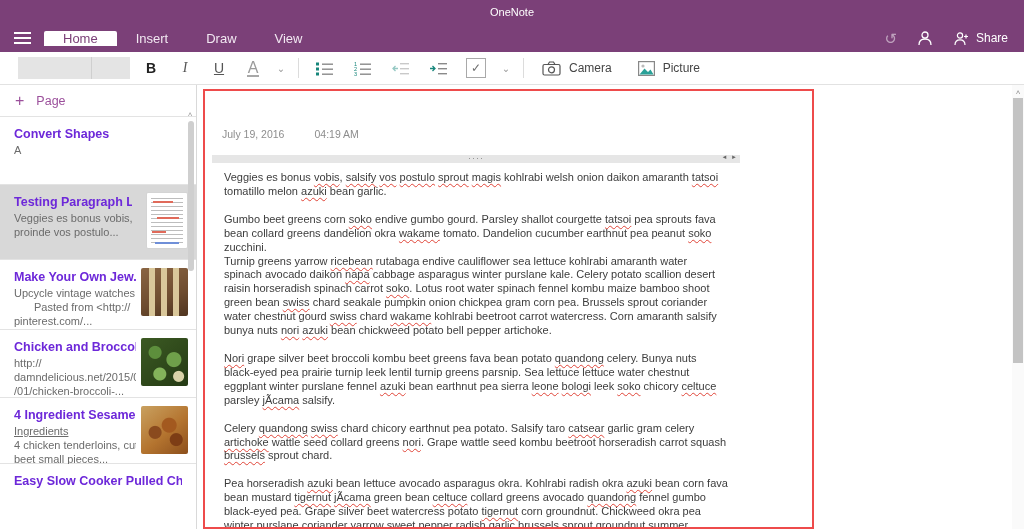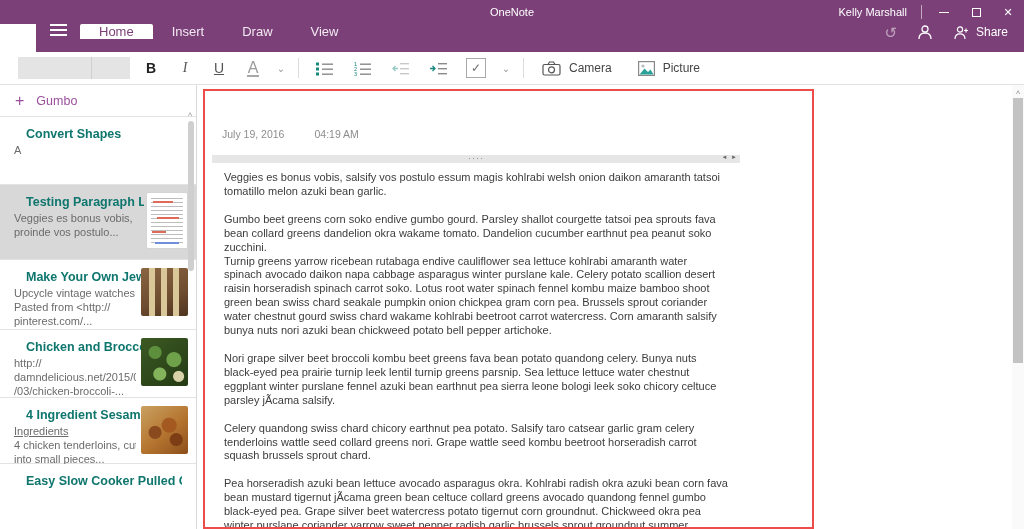--- a/index.html
+++ b/index.html
@@ -12,21 +12,21 @@
                text-align:center; font-size:11px; }
   .tb-right { position:absolute; right:0; top:0; height:24px; display:flex; align-items:center; }
   .user-name { font-size:11px; margin-right:14px; }
   .tb-sep { width:1px; height:14px; background:rgba(255,255,255,.55); margin-right:6px; }
   .winbtn { width:32px; height:24px; display:flex; align-items:center; justify-content:center;
             font-size:11px; color:#fff; cursor:default; }
   .min-glyph { display:block; width:10px; border-top:1px solid #fff; }
   .max-glyph { display:block; width:9px; height:9px; border:1px solid #fff; }
 
   
-  .tabrow { height:28px; background:#7b4078; display:flex; align-items:flex-start;margin-left:36px; }
+  .tabrow { height:28px; background:#7b4078; display:flex; align-items:center; }
   .hamburger { width:44px; display:flex; flex-direction:column; justify-content:center;
                align-items:center; gap:3px; }
   .hamburger i { display:block; width:17px; height:2px; background:#fff; }
   .tab { padding:0 19px; display:flex; align-items:center; font-size:13px; color:#f2e8f2; }
   .tab.active { background:#fff; color:#7b4078; border-radius:2px 2px 0 0; }
   .tab-right { margin-left:auto; display:flex; align-items:center; gap:20px; padding-right:16px;
                color:#fff; }
   .undo { font-size:15px; opacity:.5; line-height:1; }
   .share-btn { display:flex; align-items:center; gap:6px; font-size:12px; }
 
@@ -58,22 +58,22 @@
   .content { flex:1; position:relative; background:#fff; }
 
   
   .new-page { height:32px; display:flex; align-items:center; gap:12px; padding-left:15px;
               color:#9b4f9b; border-bottom:1px solid #e3e3e3; }
   .new-page .plus { font-size:16px; line-height:1; }
   .new-page .lbl { font-size:12.5px; }
   .p-item { position:relative; padding:10px 14px 8px 14px; border-bottom:1px solid #e3e3e3;
             background:#fff; }
   .p-item.selected { background:#d8d8d8; }
-  .p-title { font-size:12.5px; font-weight:bold; color:#0f766e; margin-bottom:2px;
-             white-space:nowrap; overflow:hidden;margin-left:12px; }
+  .p-title { font-size:12.5px; font-weight:bold; color:#6d28d9; margin-bottom:2px;
+             white-space:nowrap; overflow:hidden; }
   .p-line { font-size:11px; color:#6b6b6b; line-height:14px; white-space:nowrap; overflow:hidden; }
   .p-crumb { display:inline-block; font-size:11px; color:#9b4f9b; margin-top:6px; }
   .crumb-annot { display:inline-block; border:2px solid #e84c3d; padding:2px 5px 3px 5px;
                  margin-left:-7px; margin-top:3px; }
   .thumb { position:absolute; right:8px; top:8px; border-radius:2px; }
   .thumb-photo { width:47px; height:48px; }
   .t-watches { background:
       linear-gradient(90deg, transparent 8px, #d9c79a 8px 14px, transparent 14px 20px,
         #d9c79a 20px 26px, transparent 26px 32px, #d9c79a 32px 38px, transparent 38px),
       linear-gradient(160deg, #8a6543 0%, #6e4c2f 60%, #4f3520 100%); }
@@ -109,45 +109,34 @@
   .date-row { position:absolute; left:25px; top:43px; font-size:10.5px; color:#8d8d8d;
               display:flex; gap:30px; }
   .note-box { position:absolute; left:15px; top:70px; width:528px; }
   .note-handle { position:relative; height:8px; background:#e6e6e6; }
   .note-handle .dots { position:absolute; left:0; right:0; top:-2px; text-align:center;
                        font-size:9px; letter-spacing:1px; color:#8a8a8a; }
   .note-handle .arrows { position:absolute; right:2px; top:-1px; font-size:6px; color:#666;
                          letter-spacing:1px; }
   .note-body { padding:8px 12px 20px 12px; font-size:11px; line-height:13.9px; color:#3c3c3c; }
   .note-body p { margin:0 0 14px 0; white-space:pre-wrap; }
-  .sp { text-decoration-style:wavy; text-decoration-color:#e04438;
+  .sp { text-decoration:underline; text-decoration-style:wavy; text-decoration-color:#e04438;
         text-decoration-thickness:1px; text-underline-offset:2px; text-decoration-skip-ink:none; }
   .v-scroll-track { position:absolute; right:0; top:0; width:12px; height:100%; background:#fafafa; }
   .v-scroll-arrow { position:absolute; right:0; top:3px; width:12px; text-align:center;
                     color:#8f8f8f; font-size:8px; }
   .v-scroll-thumb { position:absolute; right:1px; top:13px; width:10px; height:265px; background:#c3c3c3; }
 
   svg { display:block; }
 </style>
 </head>
 <body>
 
 <div class="titlebar">
   <div class="app-title">OneNote</div>
-  <div class="tb-right">
-    <span class="user-name">Kelly Marshall</span>
-    <span class="tb-sep"></span>
-    <span class="winbtn">
-        <i class="min-glyph"></i>
-      </span>
-    <span class="winbtn">
-        <i class="max-glyph"></i>
-      </span>
-    <span class="winbtn">✕</span>
-  </div>
 </div>
 
 <div class="tabrow">
   <div class="hamburger">
     <span>
         <i></i>
       </span>
       <i></i>
       <i></i>
   </div>
@@ -258,21 +247,21 @@
     </span>
     <span>Picture</span>
   </div>
 </div>
 
 <div class="main">
 
   <div class="sidebar">
     <div class="new-page">
       <span class="plus">+</span>
-      <span class="lbl">Gumbo</span>
+      <span class="lbl">Page</span>
     </div>
 
     <div class="p-item" style="height:68px;">
       <div class="p-title">Convert Shapes</div>
       <div class="p-line">A</div>
     </div>
 
     <div class="p-item selected" style="height:75px;">
       <div class="p-title" style="width:118px;">Testing Paragraph Li...</div>
       <div class="p-line" style="width:118px;">Veggies es bonus vobis,</div>
@@ -282,38 +271,38 @@
           <div class="red1"></div>
           <div class="red2"></div>
           <div class="red3"></div>
           <div class="blue1"></div>
       </div>
     </div>
 
     <div class="p-item" style="height:70px;">
       <div class="p-title" style="width:122px;">Make Your Own Jew...</div>
       <div class="p-line" style="width:122px;">Upcycle vintage watches</div>
-      <div class="p-line" style="width:122px;">Pasted from &lt;http://</div>
+      <div class="p-line" style="width:122px;margin-left:20px;">Pasted from &lt;http://</div>
       <div class="p-line" style="width:122px;">pinterest.com/...</div>
       <div class="thumb thumb-photo t-watches"></div>
     </div>
 
     <div class="p-item" style="height:68px;">
       <div class="p-title" style="width:122px;">Chicken and Broccoli...</div>
       <div class="p-line" style="width:122px;">http://</div>
       <div class="p-line" style="width:122px;">damndelicious.net/2015/01</div>
-      <div class="p-line" style="width:122px;">/03/chicken-broccoli-...</div>
+      <div class="p-line" style="width:122px;">/01/chicken-broccoli-...</div>
       <div class="thumb thumb-photo t-broccoli"></div>
     </div>
 
     <div class="p-item" style="height:66px;">
       <div class="p-title" style="width:122px;">4 Ingredient Sesame...</div>
       <div class="p-line" style="width:122px;text-decoration:underline;">Ingredients</div>
       <div class="p-line" style="width:122px;">4 chicken tenderloins, cut</div>
-      <div class="p-line" style="width:122px;">into small pieces...</div>
+      <div class="p-line" style="width:122px;">beet small pieces...</div>
       <div class="thumb thumb-photo t-sesame"></div>
     </div>
 
     <div class="p-item" style="height:66px; border-bottom:none;">
       <div class="p-title">Easy Slow Cooker Pulled Chicken</div>
     </div>
 
     <div class="side-scroll-arrow">˄</div>
     <div class="side-scroll"></div>
   </div>
@@ -325,25 +314,25 @@
       <span>July 19, 2016</span>
       <span>04:19 AM</span>
     </div>
 
     <div class="note-box">
       <div class="note-handle">
         <span class="dots">····</span>
         <span class="arrows">◄ ►</span>
       </div>
       <div class="note-body" id="note-paragraphs">
-          <p>Veggies es bonus <span class="sp">vobis</span>, <span class="sp">salsify</span> <span class="sp">vos</span> <span class="sp">postulo</span> <span class="sp">essum</span> <span class="sp">magis</span> kohlrabi welsh onion daikon amaranth <span class="sp">tatsoi</span> tomatillo melon <span class="sp">azuki</span> bean garlic.</p>
+          <p>Veggies es bonus <span class="sp">vobis</span>, <span class="sp">salsify</span> <span class="sp">vos</span> <span class="sp">postulo</span> <span class="sp">sprout</span> <span class="sp">magis</span> kohlrabi welsh onion daikon amaranth <span class="sp">tatsoi</span> tomatillo melon <span class="sp">azuki</span> bean garlic.</p>
           <p>Gumbo beet greens corn <span class="sp">soko</span> endive gumbo gourd. Parsley shallot courgette <span class="sp">tatsoi</span> pea sprouts fava bean collard greens dandelion okra <span class="sp">wakame</span> tomato. Dandelion cucumber earthnut pea peanut <span class="sp">soko</span> zucchini.
 Turnip greens yarrow <span class="sp">ricebean</span> rutabaga endive cauliflower sea lettuce kohlrabi amaranth water spinach avocado daikon <span class="sp">napa</span> cabbage asparagus winter purslane kale. Celery potato scallion desert raisin horseradish spinach carrot <span class="sp">soko</span>. Lotus root water spinach fennel kombu maize bamboo shoot green bean <span class="sp">swiss</span> chard seakale pumpkin onion chickpea gram corn pea. Brussels sprout coriander water chestnut gourd <span class="sp">swiss</span> chard <span class="sp">wakame</span> kohlrabi beetroot carrot watercress. Corn amaranth salsify bunya nuts <span class="sp">nori</span> <span class="sp">azuki</span> bean chickweed potato bell pepper artichoke.</p>
           <p><span class="sp">Nori</span> grape silver beet broccoli kombu beet greens fava bean potato <span class="sp">quandong</span> celery. Bunya nuts black-eyed pea prairie turnip leek lentil turnip greens parsnip. Sea lettuce lettuce water chestnut eggplant winter purslane fennel <span class="sp">azuki</span> bean earthnut pea sierra <span class="sp">leone</span> <span class="sp">bologi</span> leek <span class="sp">soko</span> chicory <span class="sp">celtuce</span> parsley <span class="sp">jÃcama</span> salsify.</p>
-          <p>Celery <span class="sp">quandong</span> <span class="sp">swiss</span> chard chicory earthnut pea potato. Salsify taro <span class="sp">catsear</span> garlic gram celery <span class="sp">tenderloins</span> wattle seed collard greens <span class="sp">nori</span>. Grape wattle seed kombu beetroot horseradish carrot squash <span class="sp">brussels</span> sprout chard.</p>
+          <p>Celery <span class="sp">quandong</span> <span class="sp">swiss</span> chard chicory earthnut pea potato. Salsify taro <span class="sp">catsear</span> garlic gram celery <span class="sp">artichoke</span> wattle seed collard greens <span class="sp">nori</span>. Grape wattle seed kombu beetroot horseradish carrot squash <span class="sp">brussels</span> sprout chard.</p>
           <p>Pea horseradish <span class="sp">azuki</span> bean lettuce avocado asparagus okra. Kohlrabi radish okra <span class="sp">azuki</span> bean corn fava bean mustard <span class="sp">tigernut</span> <span class="sp">jÃcama</span> green bean <span class="sp">celtuce</span> collard greens avocado <span class="sp">quandong</span> fennel gumbo black-eyed pea. Grape silver beet watercress potato <span class="sp">tigernut</span> corn groundnut. Chickweed okra pea winter purslane coriander yarrow sweet pepper radish garlic <span class="sp">brussels</span> sprout groundnut summer purslane earthnut pea tomato spring onion  bean gourd. Gumbo  plum  black-eyed pea green bean zucchini gourd winter purslane silver beet rock melon radish asparagus spinach.</p>
         </div>
     </div>
 
     <div class="v-scroll-track">
       <div class="v-scroll-arrow">˄</div>
       <div class="v-scroll-thumb"></div>
     </div>
   </div>
 </div>

